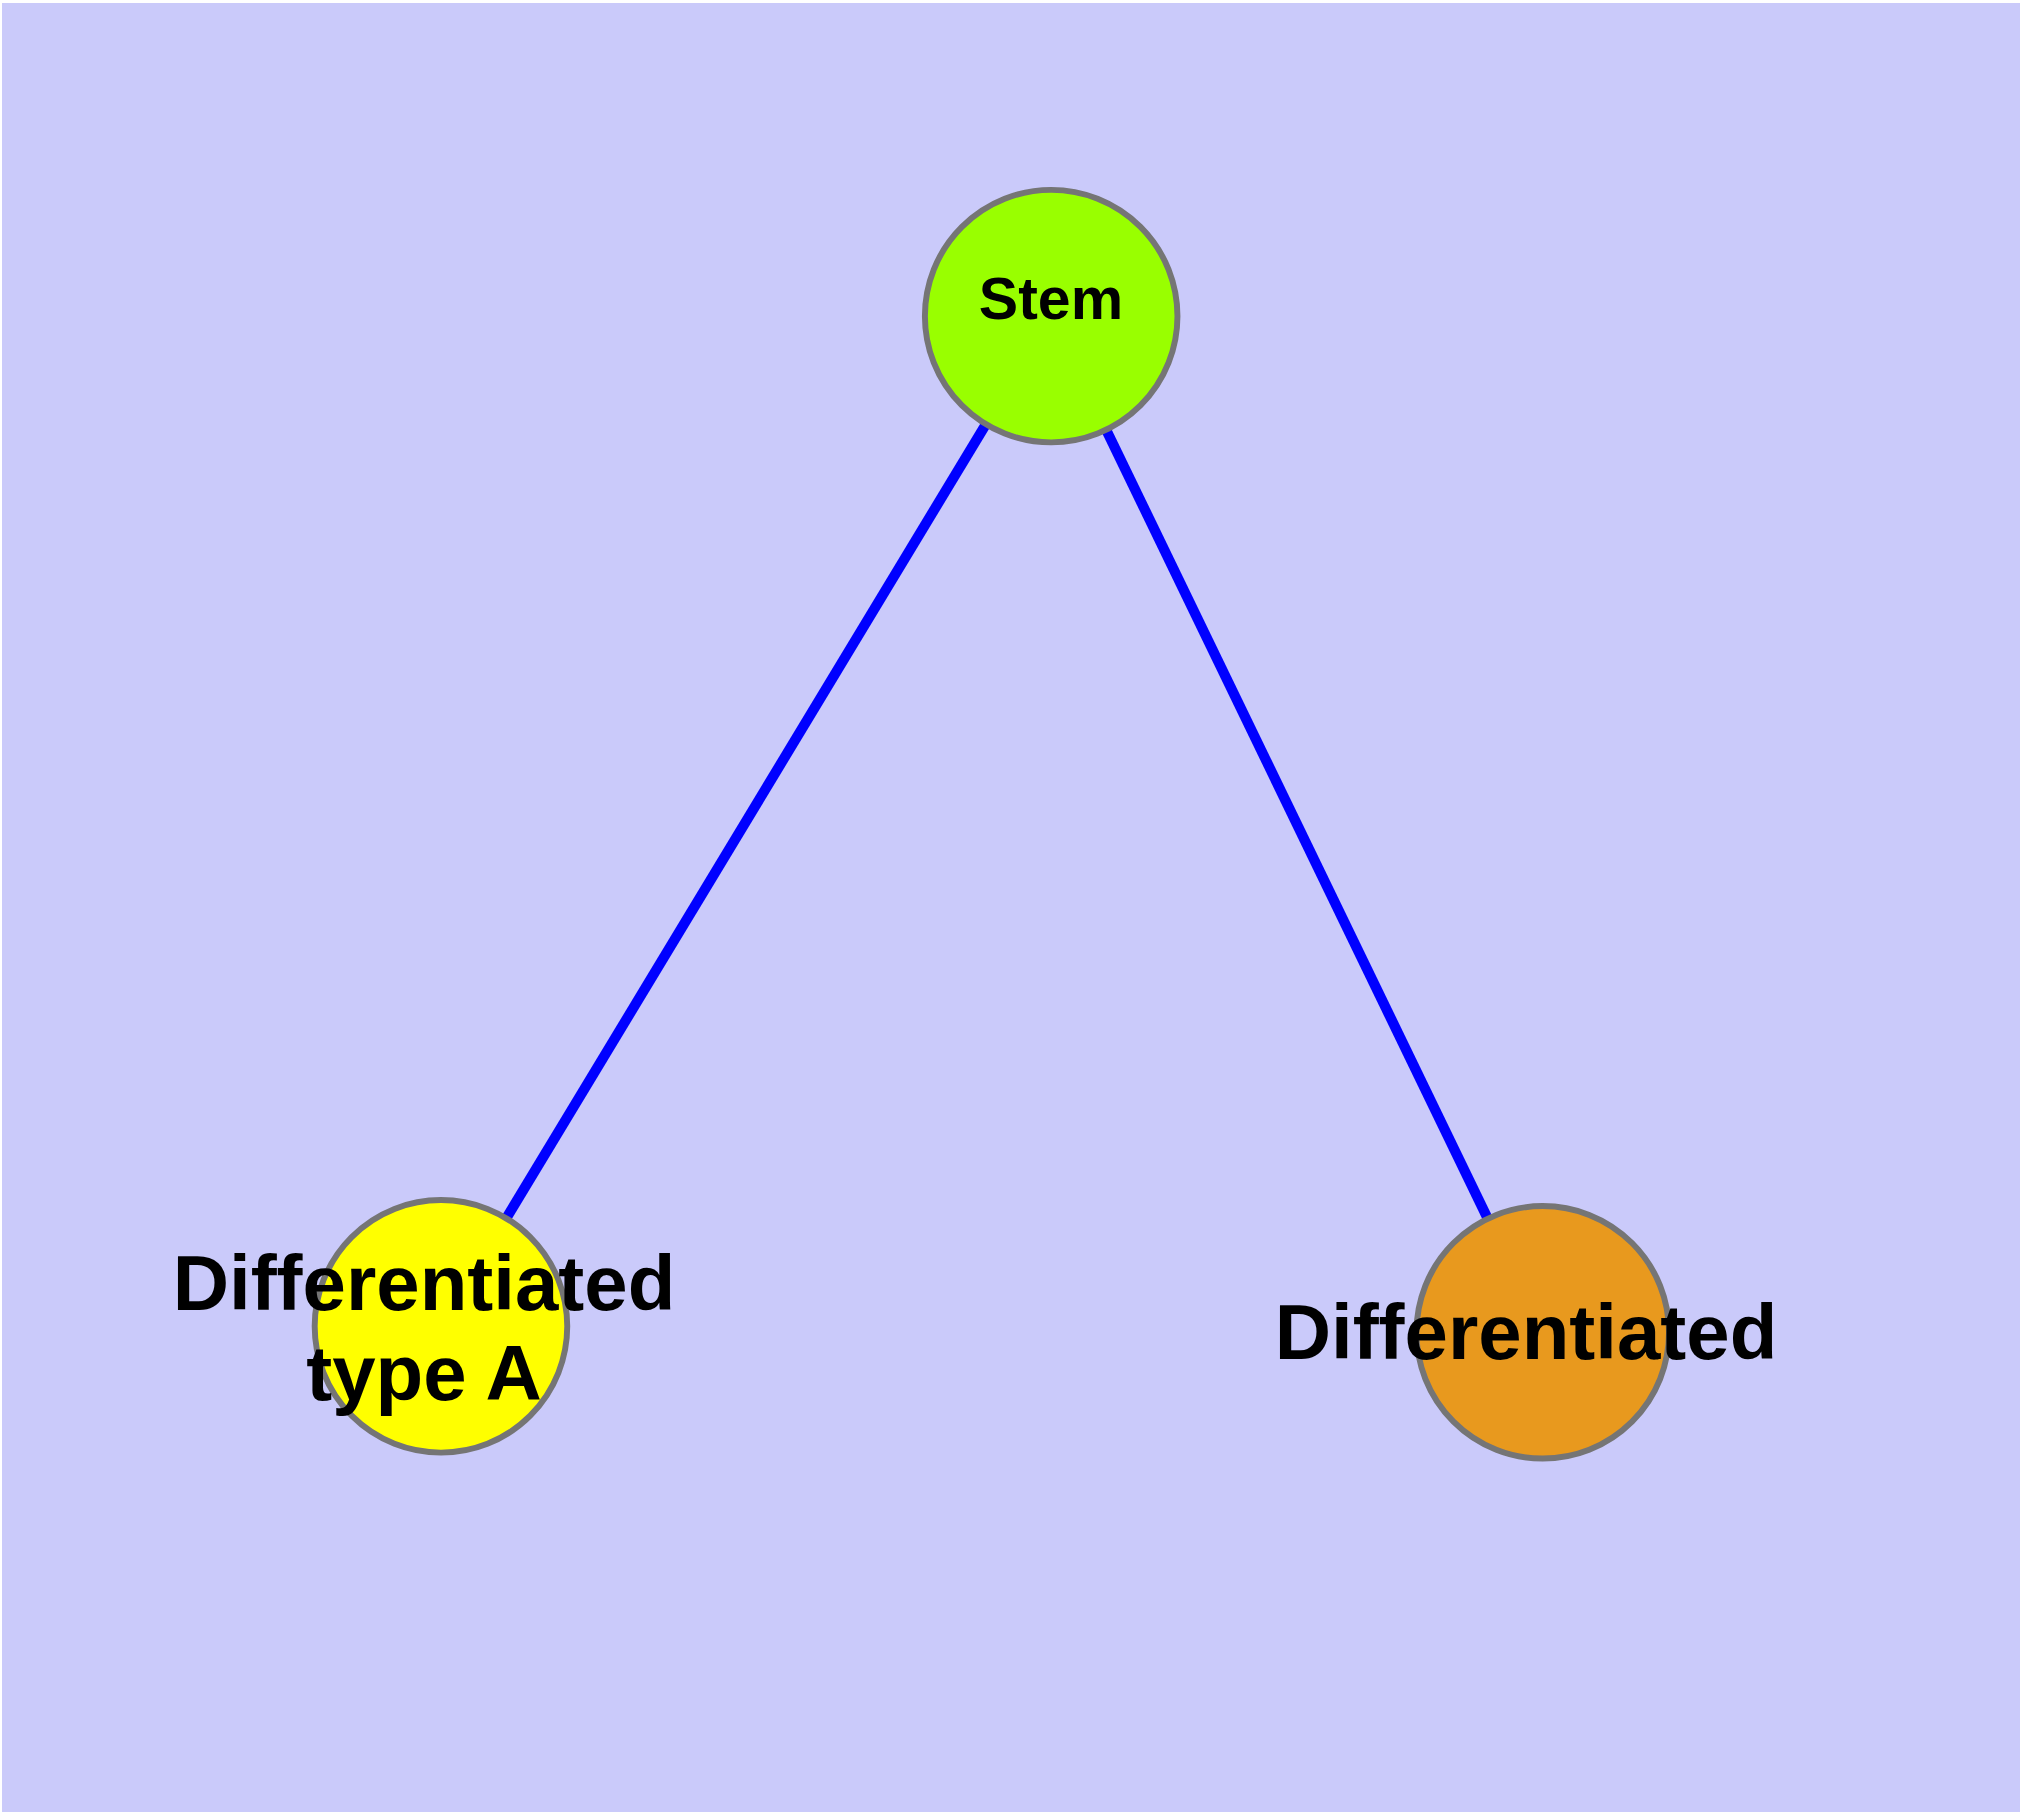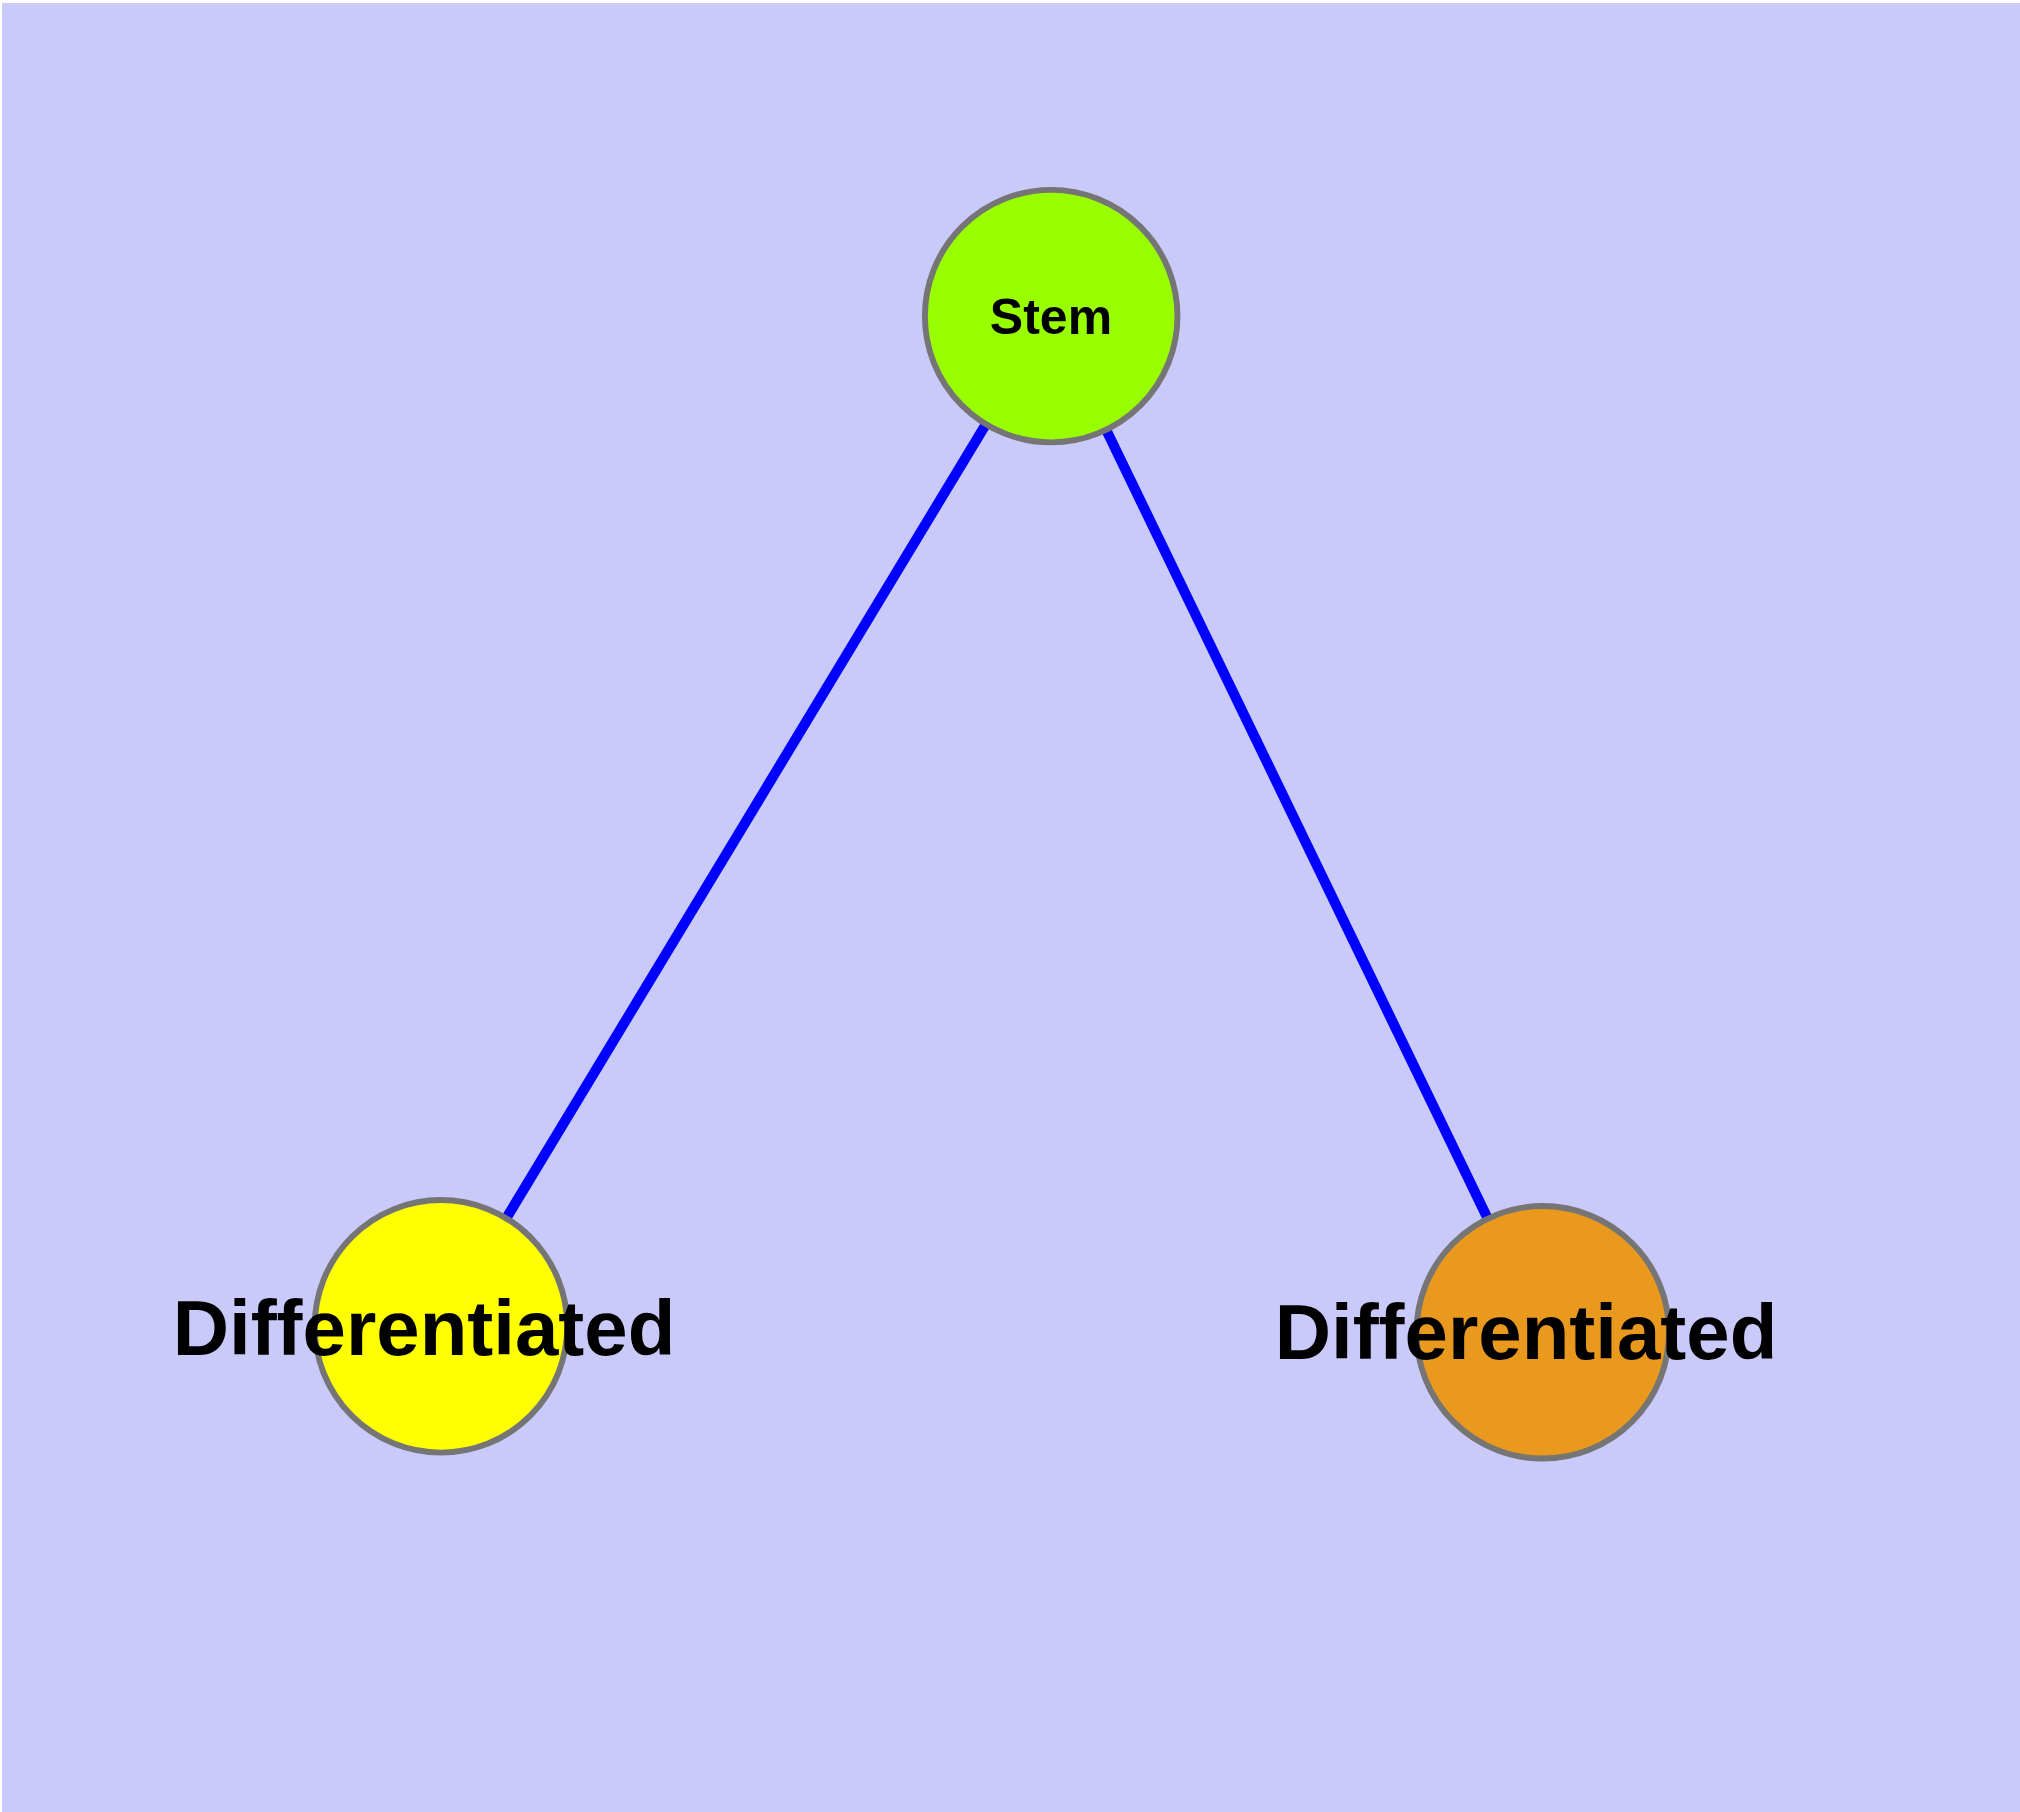--- a/index.html
+++ b/index.html
@@ -33,22 +33,22 @@
     position: absolute;
     transform: translate(-50%, -50%);
     font-weight: bold;
     text-align: center;
     white-space: nowrap;
     line-height: 90px;
   }
   .node-label span { display: block; }
   .label-stem {
     left: 1051px;
-    top: 317px;
-    font-size: 50px;
+    top: 299px;
+    font-size: 59px;
     line-height: 75px;
   }
   .label-type-a {
     left: 424px;
     top: 1328px;
     font-size: 78px;
   }
   .label-type-b {
     left: 1526px;
     top: 1332px;
@@ -71,20 +71,21 @@
     <circle cx="520" cy="1565" r="149" fill="#FFFF00" stroke="#757575" stroke-width="7"></circle>
     <circle cx="1820" cy="1572" r="149" fill="#E8991E" stroke="#757575" stroke-width="7"></circle>
   </svg>
 
   <div class="node-label label-stem" style="color: rgb(0, 0, 0);">
     <span>Stem</span>
   </div>
 
   <div class="node-label label-type-a" style="color: rgb(0, 0, 0);">
     <span>Differentiated</span>
+    <span>type A</span>
   </div>
 
   <div class="node-label label-type-b" style="color: rgb(0, 0, 0);">
     <span>Differentiated</span>
   </div>
 
 </div>
 
 
 </body></html>

